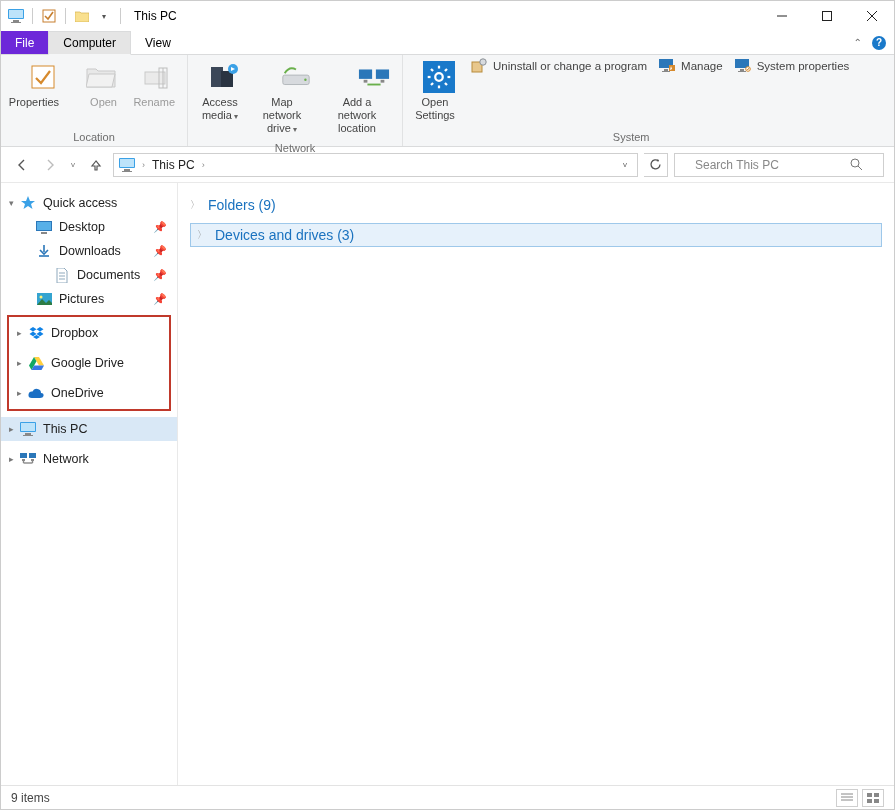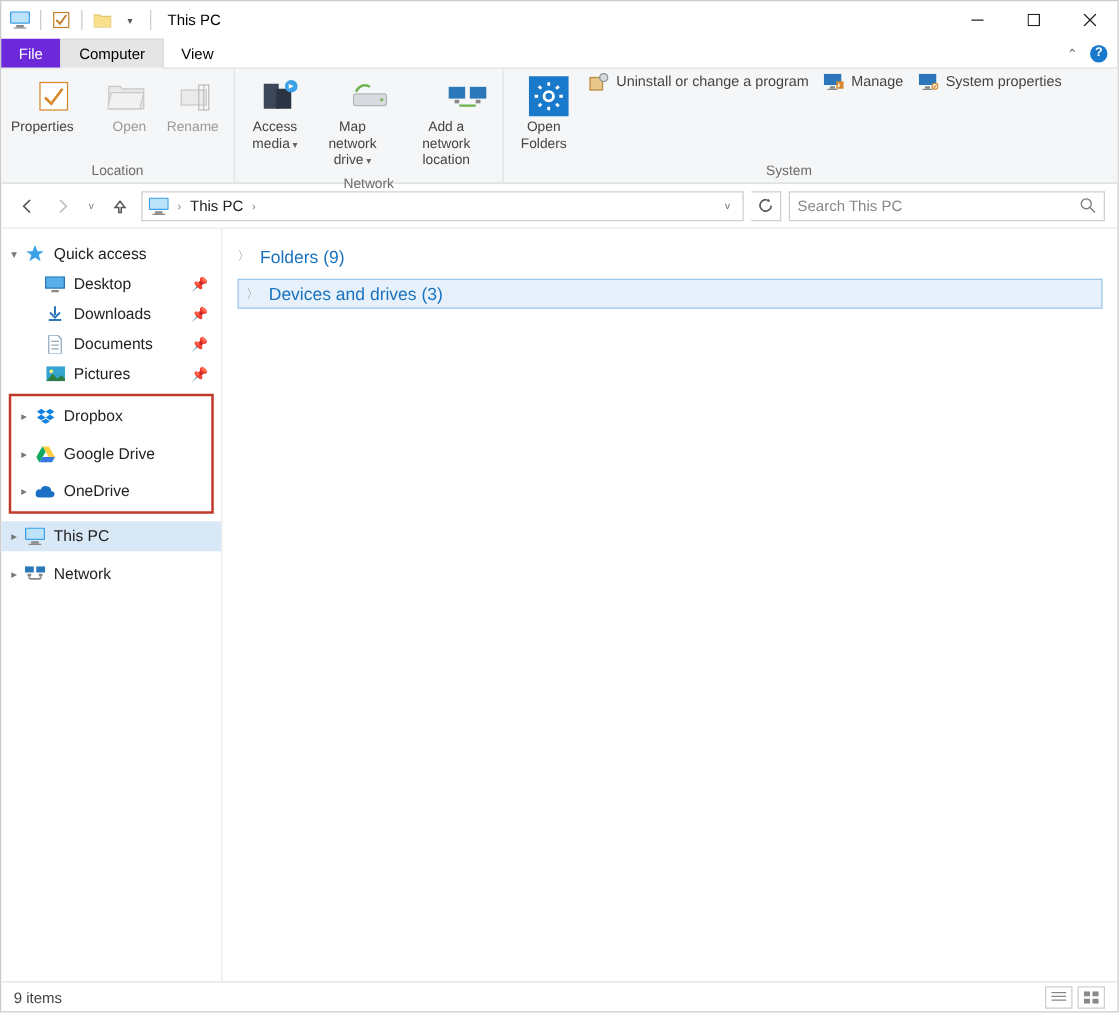--- a/index.html
+++ b/index.html
@@ -39,21 +39,21 @@
   
   .navbar { height: 36px; display: flex; align-items: center; padding: 0 10px; gap: 6px; border-bottom: 1px solid #e9e9e9; }
   .navbtn { width: 22px; height: 22px; display: flex; align-items: center; justify-content: center; color: #555; cursor: default; }
   .navbtn.disabled { color: #b5b5b5; }
   .addr { flex: 1; height: 24px; border: 1px solid #cfcfcf; display: flex; align-items: center; padding: 0 2px; font-size: 12px; gap: 2px; }
   .addr .seg { padding: 0 3px; color: #222; }
   .addr .crumb-sep { color: #888; padding: 0 2px; font-size: 9px; }
   .addr .end { margin-left: auto; display: flex; align-items: center; color: #666; padding-right: 4px; }
   .addr .end .dd { font-size: 8px; padding: 0 4px; }
   .addr-refresh { width: 24px; height: 24px; border: 1px solid #cfcfcf; border-left: none; display: flex; align-items: center; justify-content: center; }
-  .searchbox { width: 253px; height: 24px; border: 1px solid #cfcfcf; display: flex; align-items: center; padding: 0 6px; font-size: 12px; color: #888; }
+  .searchbox { width: 210px; height: 24px; border: 1px solid #cfcfcf; display: flex; align-items: center; padding: 0 20px; font-size: 12px; color: #888; }
   .searchbox .mag { margin-left: auto; color: #666; }
 
   
   .main { flex: 1; display: flex; min-height: 0; }
   .sidebar { width: 177px; border-right: 1px solid #e9e9e9; padding: 8px 0; overflow-y: auto; }
   .navitem { display: flex; align-items: center; height: 24px; font-size: 12.5px; color: #222; padding-left: 18px; cursor: default; }
   .navitem.root { padding-left: 8px; margin-top: 6px; }
   .navitem.root.first { margin-top: 0; }
   .navitem.selected { background: #d9e8f6; }
   .navitem .chev { width: 10px; font-size: 9px; color: #777; }
@@ -222,21 +222,21 @@
                   <line x1="-9" y1="0" x2="-12" y2="0"></line>
                   <line x1="9" y1="0" x2="12" y2="0"></line>
                   <line x1="6.3" y1="6.3" x2="8.5" y2="8.5"></line>
                   <line x1="-6.3" y1="6.3" x2="-8.5" y2="8.5"></line>
                   <line x1="6.3" y1="-6.3" x2="8.5" y2="-8.5"></line>
                   <line x1="-6.3" y1="-6.3" x2="-8.5" y2="-8.5"></line>
                 </g>
               </g>
             </svg>
         </span>
-        <span class="lbl">Open Folders</span>
+        <span class="lbl">Open Settings</span>
       </div>
       <div class="sysitems">
         <div class="sysitem">
           <span class="ic16">
               <svg width="16" height="16" viewBox="0 0 16 16">
                 <rect x="1" y="4" width="10" height="10" fill="#e8c78c" stroke="#b88b3d"></rect>
                 <circle cx="12" cy="4" r="3.2" fill="#d7dade" stroke="#8a8f95"></circle>
               </svg>
             </span>
           <span>Uninstall or change a program</span>
@@ -349,21 +349,21 @@
     <div class="navitem" style="padding-left:34px;">
       <span class="ic16">
           <svg width="14" height="14" viewBox="0 0 14 14">
             <path d="M7 1 V8 M3 6 L7 10 L11 6" stroke="#2b77b9" fill="none" stroke-width="1.6"></path>
             <line x1="2" y1="12" x2="12" y2="12" stroke="#2b77b9" stroke-width="1.6"></line>
           </svg>
         </span>
       <span>Downloads</span>
       <span class="pin">📌</span>
     </div>
-    <div class="navitem" style="padding-left:34px;">
+    <div class="navitem" style="padding-left:52px;">
       <span class="ic16">
           <svg width="12" height="15" viewBox="0 0 12 15">
             <path d="M1 0 h7 l3 3 v12 h-10 z" fill="#fff" stroke="#8fa9bd"></path>
             <line x1="3" y1="5" x2="9" y2="5" stroke="#8fa9bd"></line>
             <line x1="3" y1="8" x2="9" y2="8" stroke="#8fa9bd"></line>
             <line x1="3" y1="11" x2="9" y2="11" stroke="#8fa9bd"></line>
           </svg>
         </span>
       <span>Documents</span>
       <span class="pin">📌</span>

